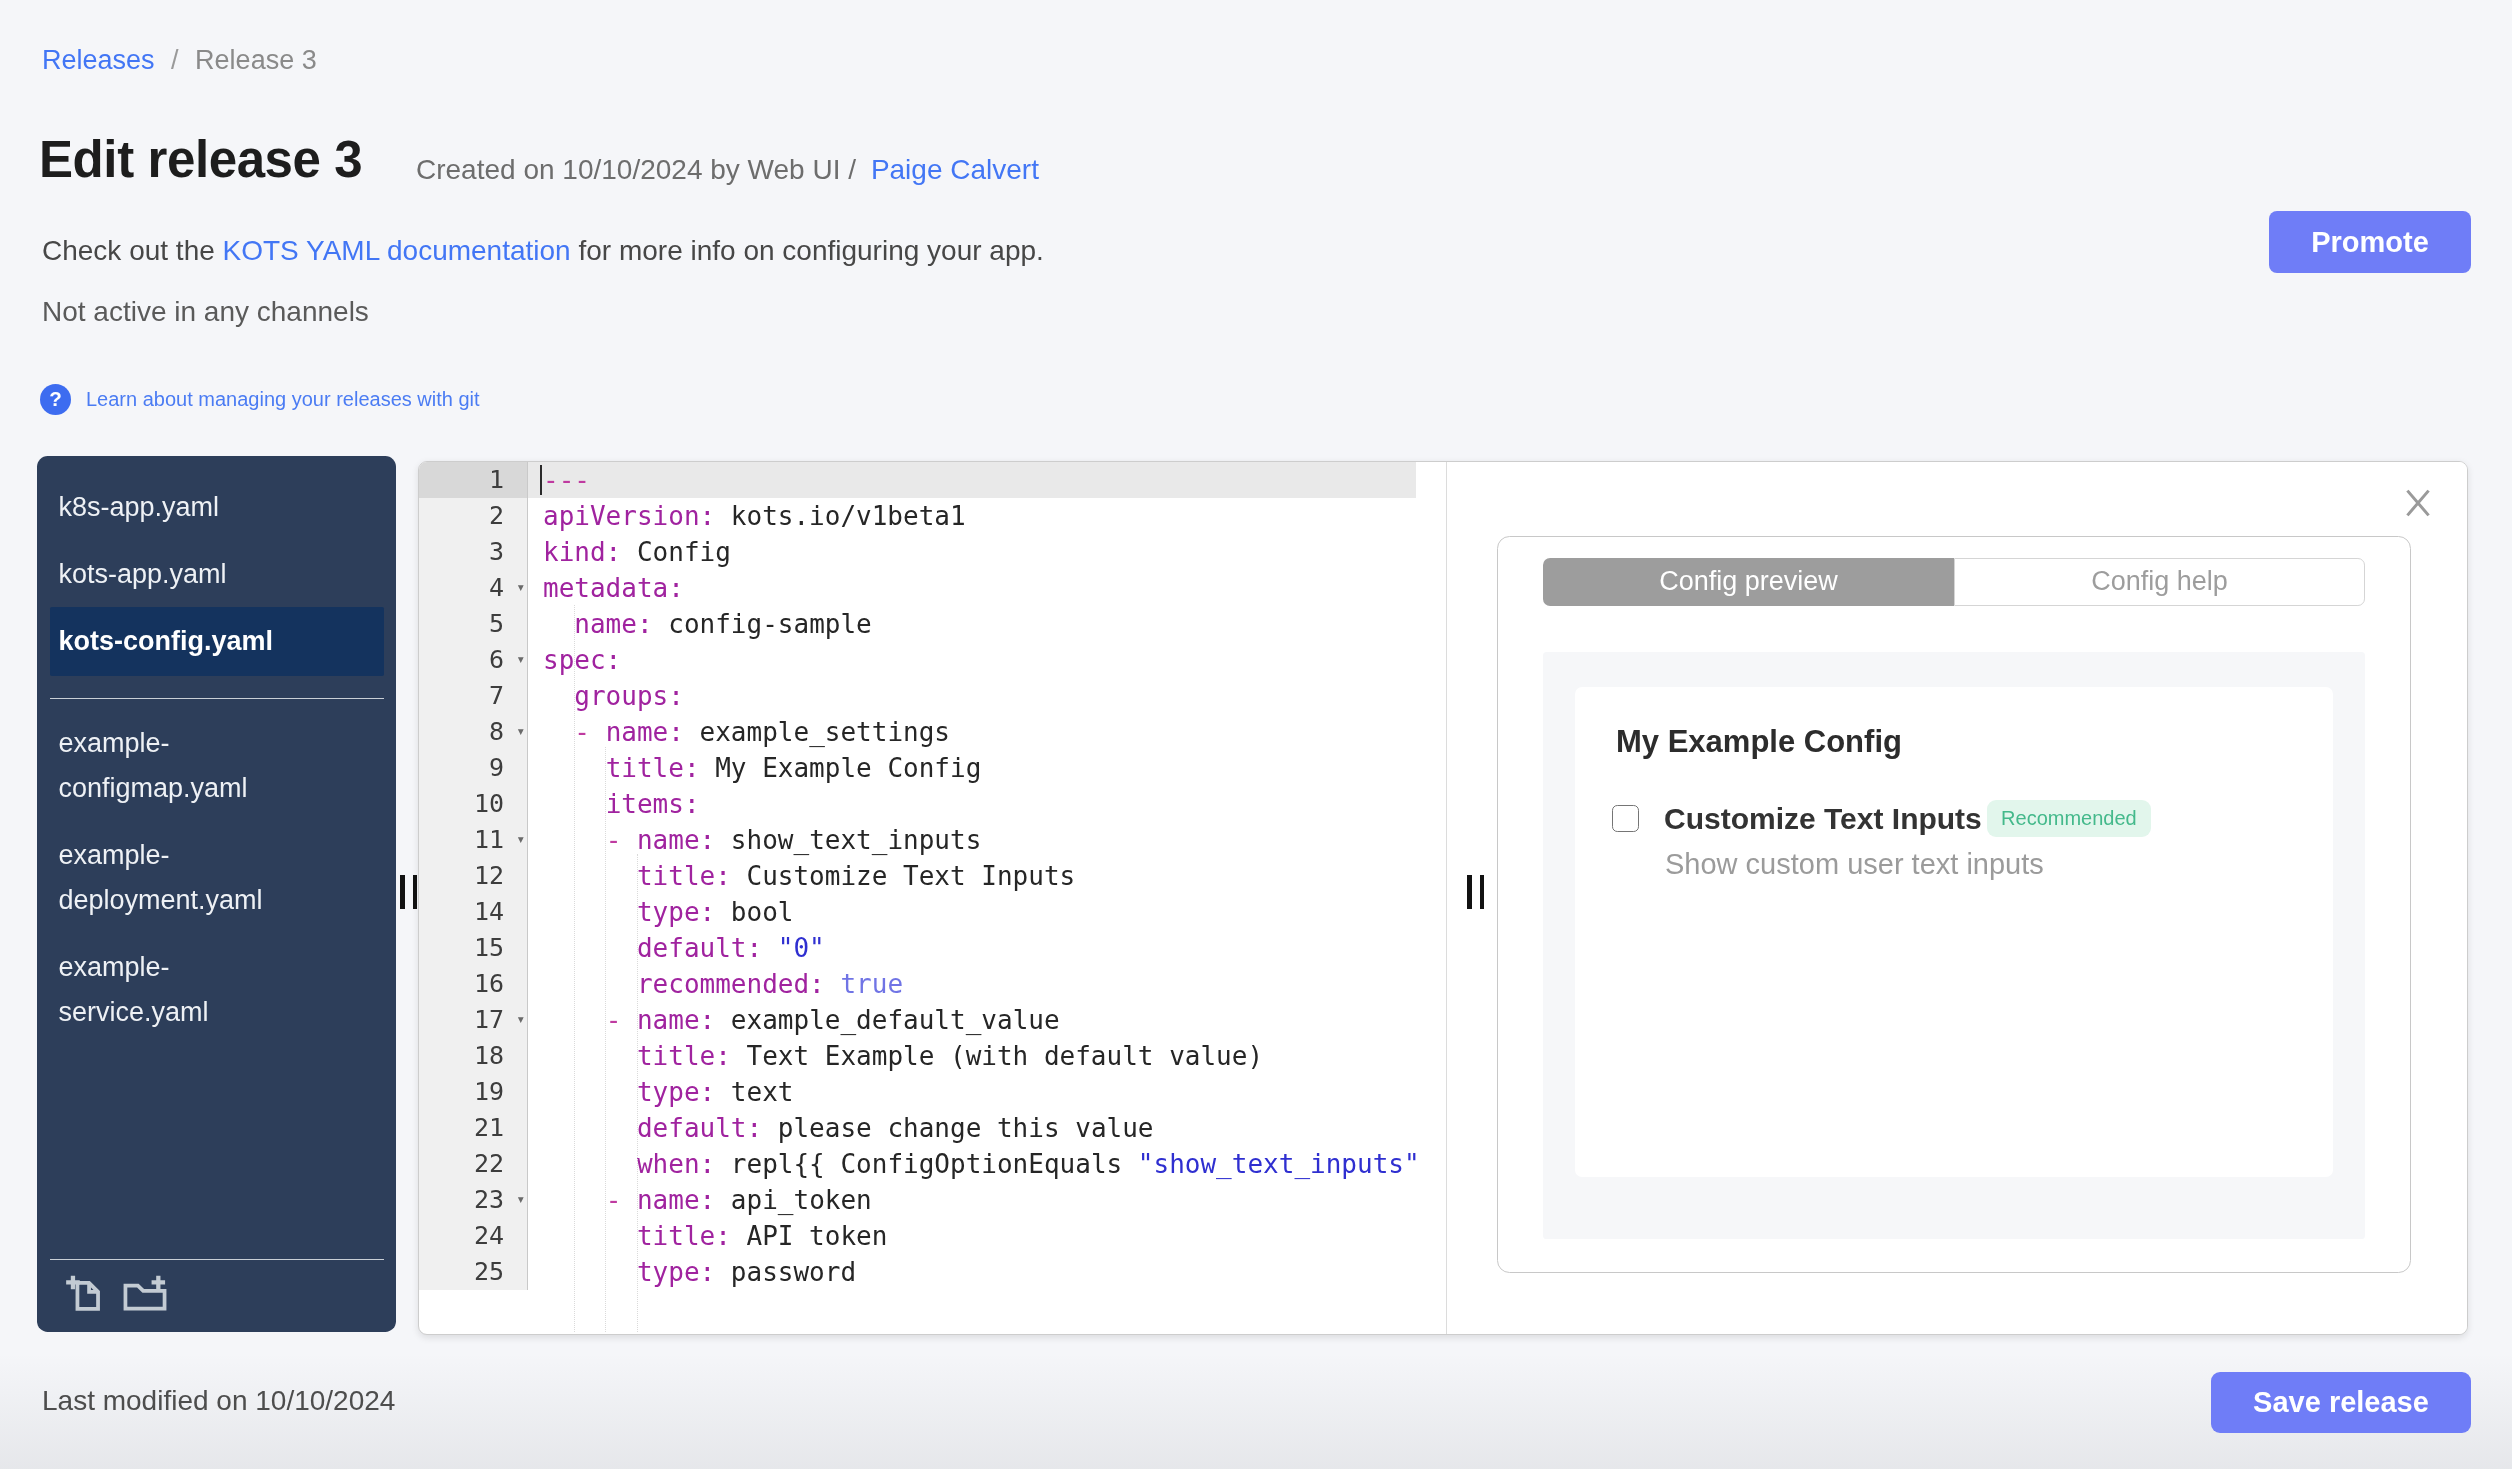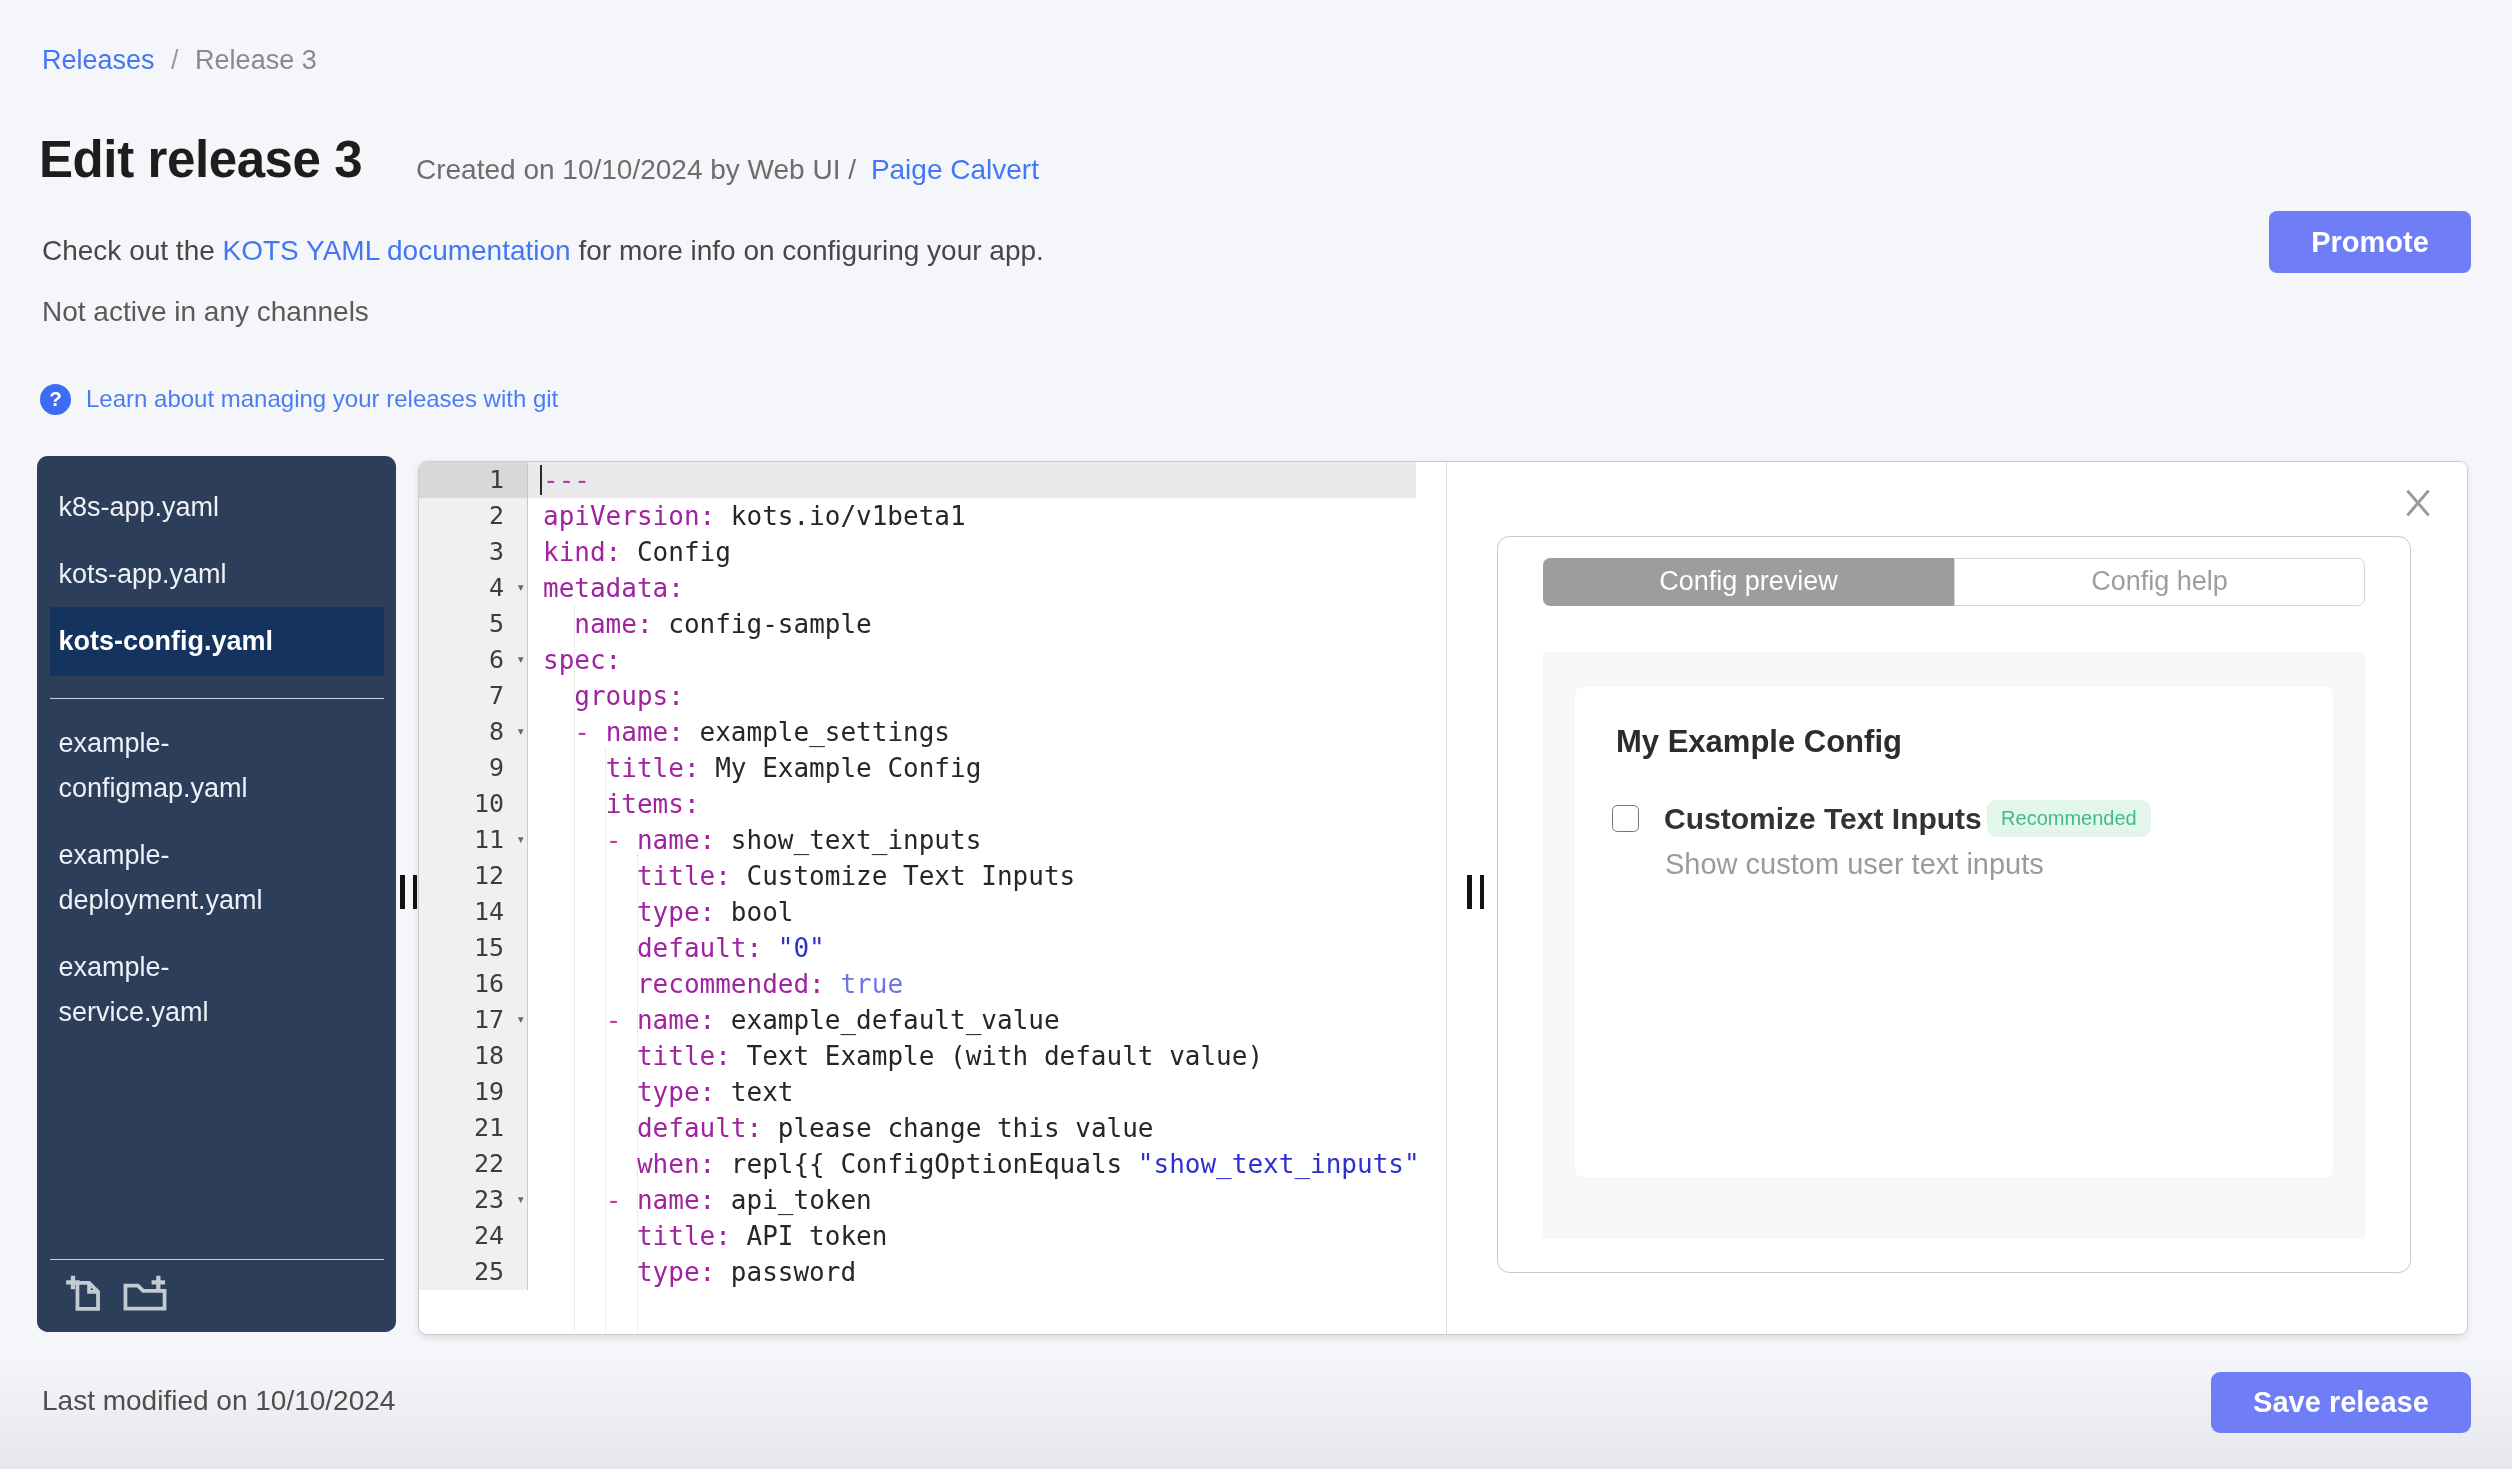--- a/index.html
+++ b/index.html
@@ -18,21 +18,21 @@
   .page-title { position:absolute; left:39px; top:130px; font-size:51px; line-height:59px; font-weight:700; color:#1d1d1d; letter-spacing:-0.4px; }
   .created { position:absolute; left:416px; top:153px; font-size:28px; line-height:34px; color:#6d6d6d; }
   .created a { margin-left:7.1px; }
 
   .docs-line { position:absolute; left:42px; top:234px; font-size:28px; line-height:34px; color:#474747; }
   .status-line { position:absolute; left:42px; top:295px; font-size:28px; line-height:34px; color:#5a5a5a; }
 
   .git-row { position:absolute; left:40px; top:383px; display:flex; align-items:center; gap:15px; }
   .qicon { width:31px; height:31px; border-radius:50%; background:#3d6cf0; color:#fff; font-size:20.5px; font-weight:700;
            display:flex; align-items:center; justify-content:center; flex:none; }
-  .git-link { color:#4b7cf3; font-size:24px; line-height:32px; }
+  .git-link { color:#4b7cf3; font-size:20px; line-height:32px; }
 
   .btn { border:none; color:#fff; font-family:"Liberation Sans",sans-serif; font-weight:700; cursor:pointer; }
   .btn.promote { position:absolute; left:2269px; top:211px; width:202px; height:62px; background:#6f7df7; border-radius:8px; font-size:29px; }
   .btn.save { position:absolute; left:2211px; top:1372px; width:260px; height:61px; background:#6f7df7; border-radius:9px; font-size:29px; }
 
   
   .sidebar { position:absolute; left:37px; top:456px; width:359px; height:876px; background:#2d3e5a; border-radius:10.7px; }
   .sb-list { position:absolute; left:0; right:0; top:29px; }
   .sb-item { color:#eef1f5; font-size:27px; line-height:45px; padding:0 21.4px; margin-bottom:22px; max-width:303px; cursor:pointer; }
   .sb-item.selected { background:#14335e; margin:-11.6px 12.5px 22px; padding:11.6px 9px; font-weight:700; color:#fff; max-width:none; border-radius:1.8px; }

